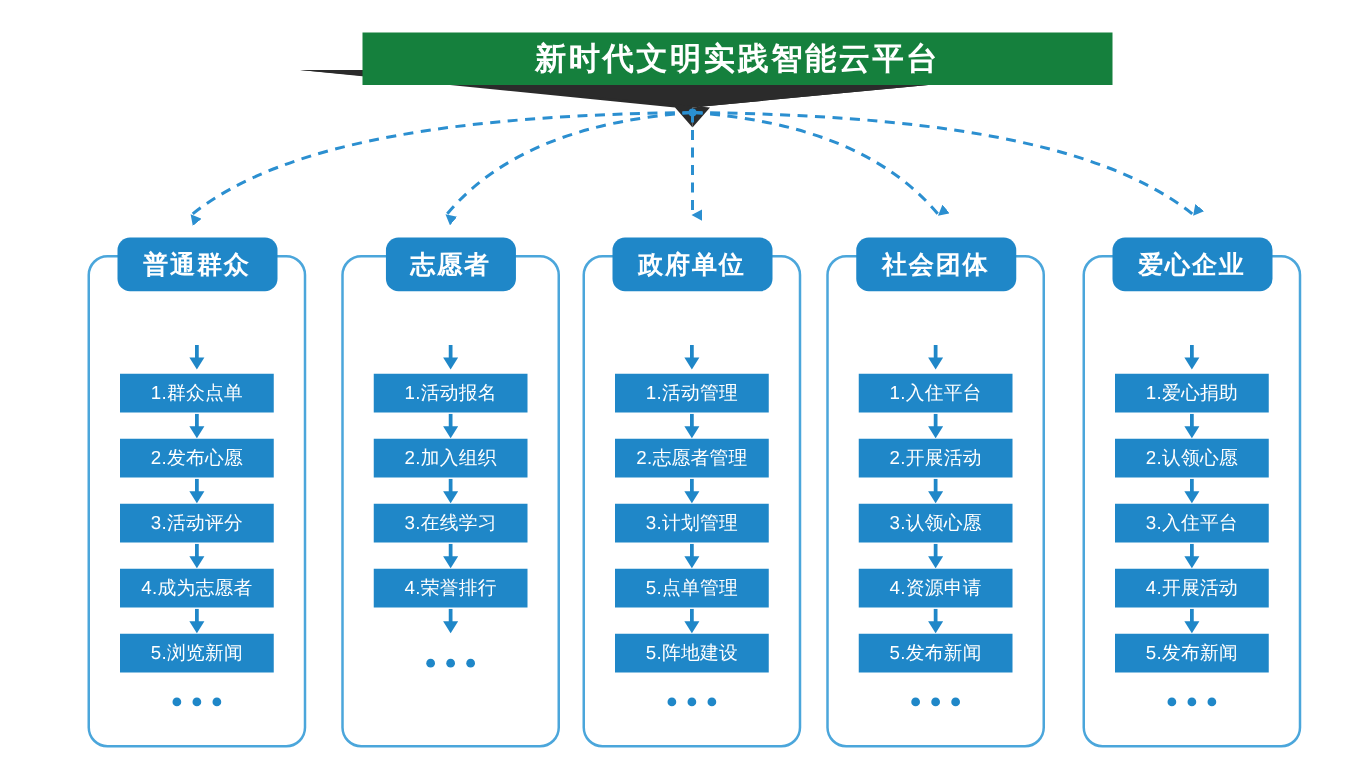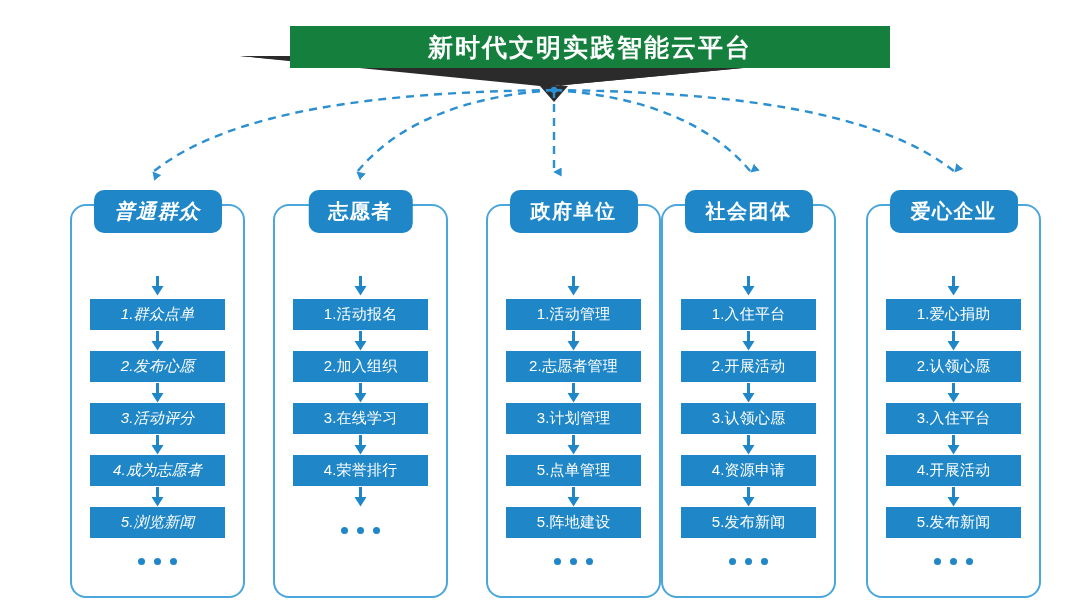--- a/index.html
+++ b/index.html
@@ -119,21 +119,21 @@
   .step-gap {
     height: 21px;
     display: flex;
     align-items: center;
     justify-content: center;
   }
   .step-gap.lead { height: 27px; }
   .arrow-svg { display: block; }
 
   .step-box {
-    width: 135px;
+    width: 123px;
     height: 31px;
     background: #1f87c8;
     color: #ffffff;
     font-size: 15px;
     display: flex;
     align-items: center;
     justify-content: center;
     white-space: nowrap;
     letter-spacing: 0.2px;
   }
@@ -179,21 +179,21 @@
 
     <path d="M554,90 C 470,96 400,120 357,172" fill="none" stroke="#2b8fd0" stroke-width="2.4" stroke-dasharray="8,6" marker-end="url(#ah)"></path>
 
     <path d="M554,90 L554,172" fill="none" stroke="#2b8fd0" stroke-width="2.4" stroke-dasharray="8,6" marker-end="url(#ah)"></path>
 
     <path d="M554,90 C 638,96 708,120 751,172" fill="none" stroke="#2b8fd0" stroke-width="2.4" stroke-dasharray="8,6" marker-end="url(#ah)"></path>
 
     <path d="M554,90 C 728,92 878,110 955,172" fill="none" stroke="#2b8fd0" stroke-width="2.4" stroke-dasharray="8,6" marker-end="url(#ah)"></path>
   </svg>
 
-  <div class="column" style="left:70px;font-style:italic;">
+  <div class="column" style="left:70px;">
       <div class="col-frame"></div>
       <div class="col-header w5">普通群众</div>
       <div class="col-body">
         <div class="step-gap lead">
           <svg class="arrow-svg" width="13" height="20" viewBox="0 0 13 20">
             <rect x="5" y="0" width="3" height="11" fill="#1f87c8"></rect>
             <polygon points="0.5,10 12.5,10 6.5,19.5" fill="#1f87c8"></polygon>
           </svg>
         </div>
         <div class="step-box">1.群众点单</div>
@@ -270,21 +270,21 @@
             <polygon points="0.5,10 12.5,10 6.5,19.5" fill="#1f87c8"></polygon>
           </svg>
         </div>
         <div class="col-ellipsis">
           <span class="dot"></span>
           <span class="dot"></span>
           <span class="dot"></span>
         </div>
       </div>
     </div>
-  <div class="column" style="left:486px;">
+  <div class="column" style="left:466px;">
       <div class="col-frame"></div>
       <div class="col-header w5">政府单位</div>
       <div class="col-body">
         <div class="step-gap lead">
           <svg class="arrow-svg" width="13" height="20" viewBox="0 0 13 20">
             <rect x="5" y="0" width="3" height="11" fill="#1f87c8"></rect>
             <polygon points="0.5,10 12.5,10 6.5,19.5" fill="#1f87c8"></polygon>
           </svg>
         </div>
         <div class="step-box">1.活动管理</div>

